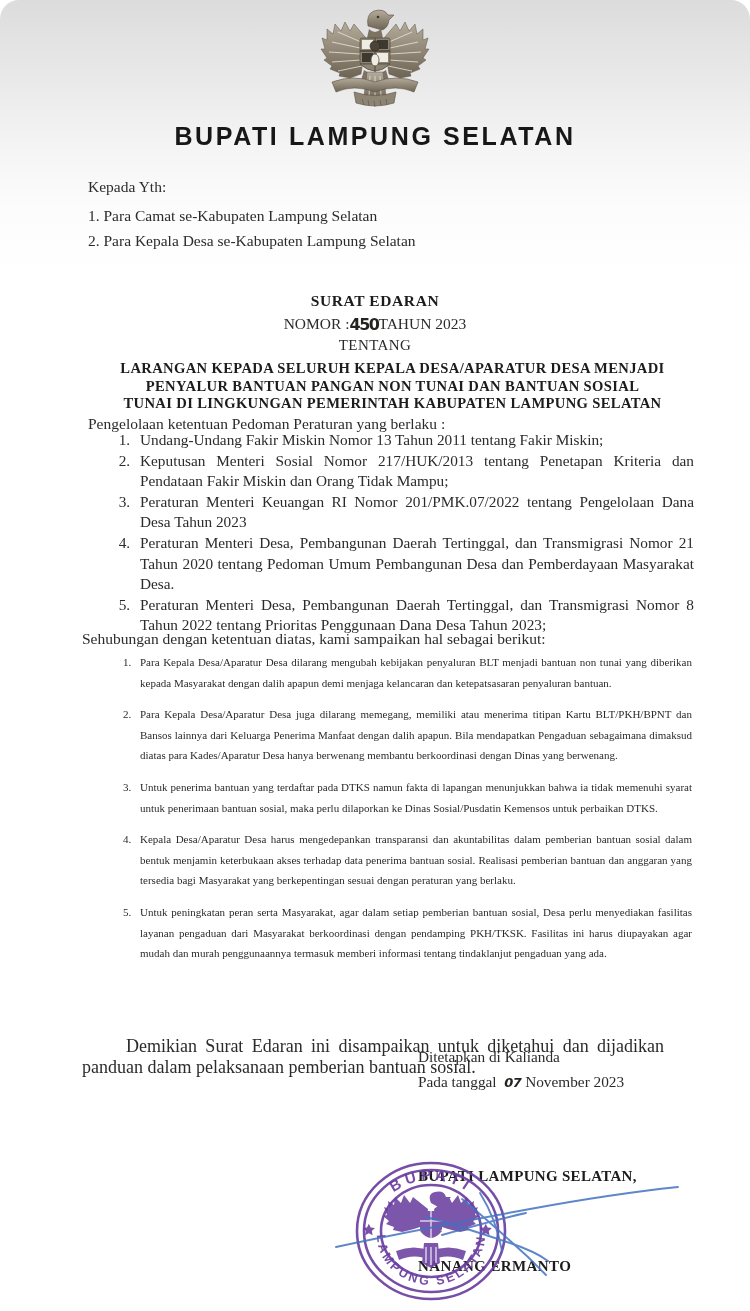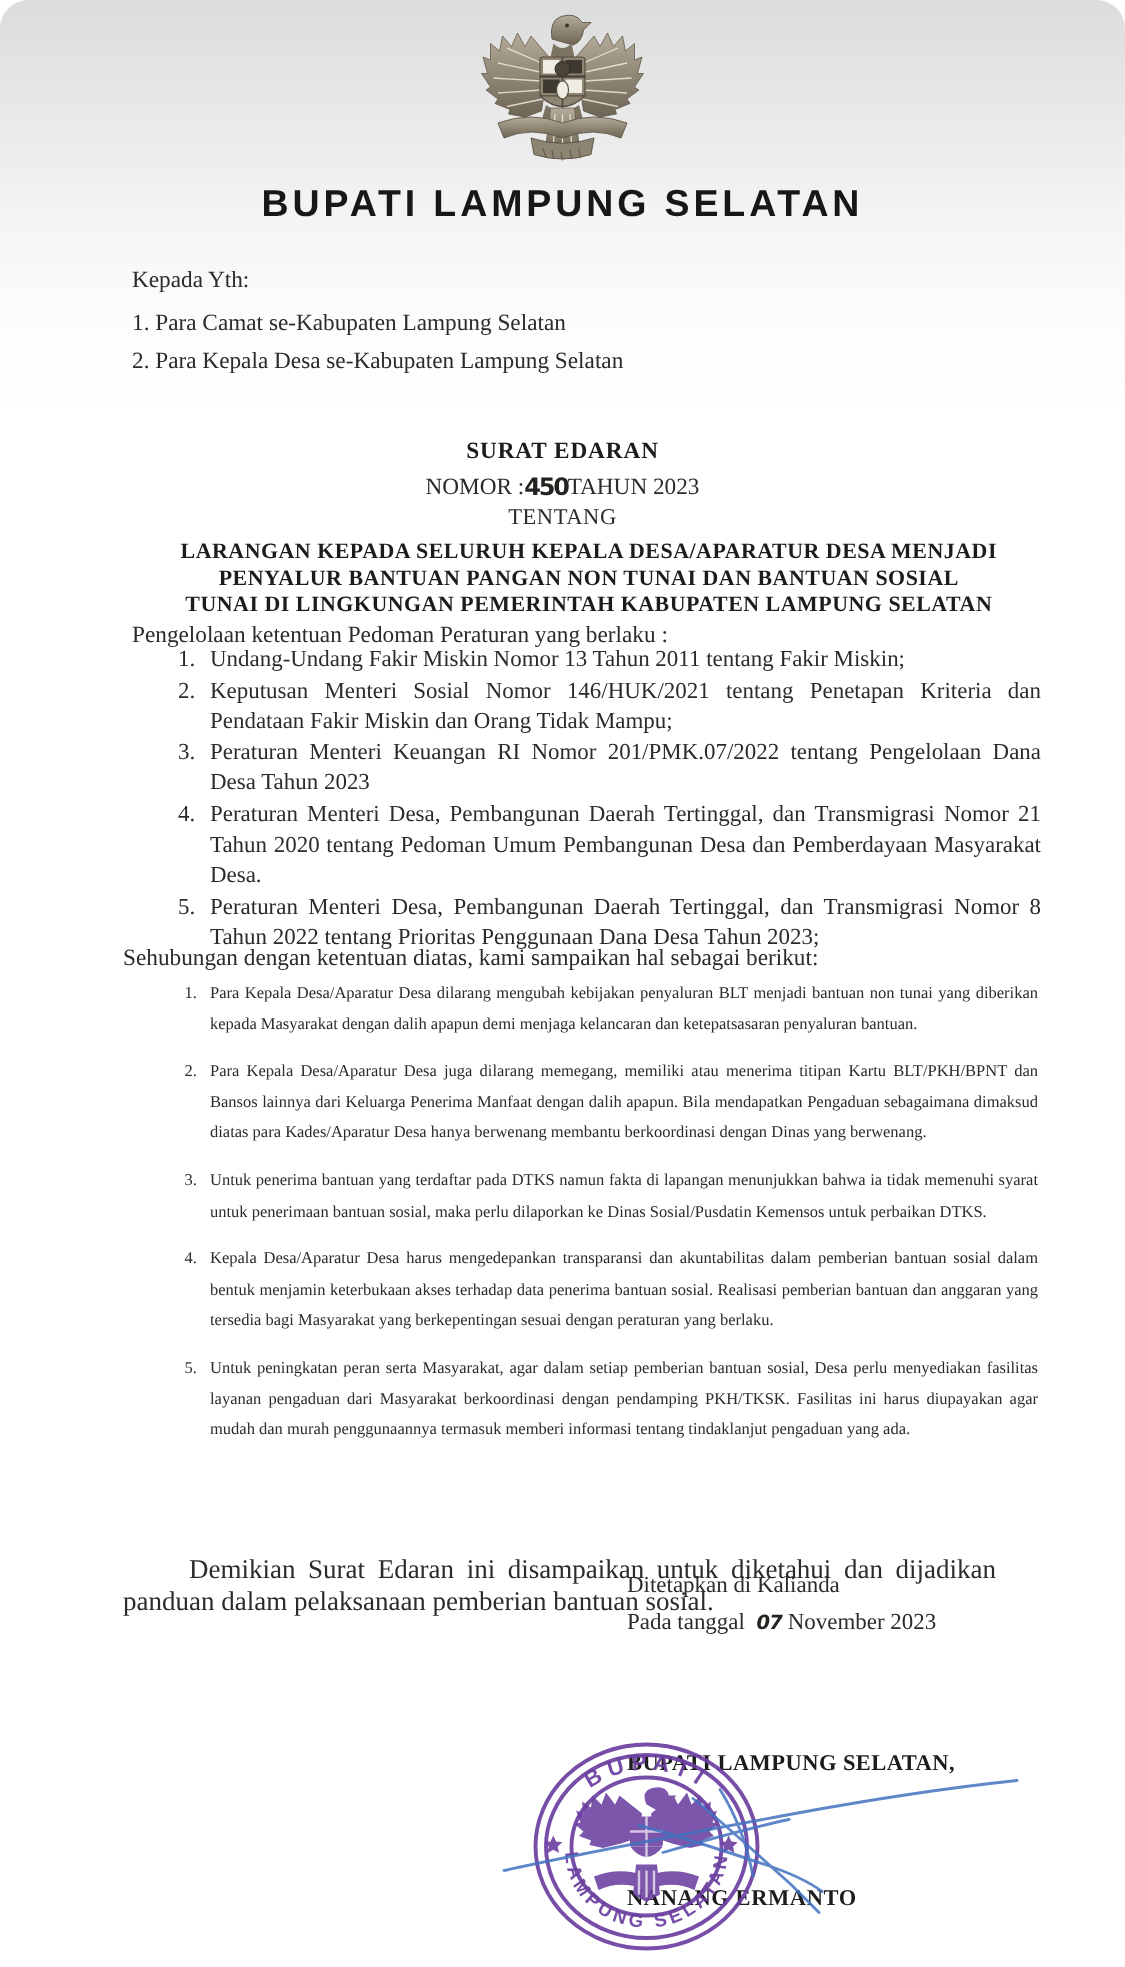--- a/index.html
+++ b/index.html
@@ -301,21 +301,21 @@
   </ul>
 
   <div class="center-line surat-edaran">SURAT EDARAN</div>
   <div class="center-line nomor-line"><span>NOMOR :</span><span class="nomor-hand">450</span><span>TAHUN 2023</span></div>
   <div class="center-line tentang-line">TENTANG</div>
   <div class="subject-title">LARANGAN KEPADA SELURUH KEPALA DESA/APARATUR DESA MENJADI PENYALUR BANTUAN PANGAN NON TUNAI DAN BANTUAN SOSIAL TUNAI DI LINGKUNGAN PEMERINTAH KABUPATEN LAMPUNG SELATAN</div>
 
   <div class="blk lead-1">Pengelolaan ketentuan Pedoman Peraturan yang berlaku :</div>
   <ol class="reg-list">
     <li>Undang-Undang Fakir Miskin Nomor 13 Tahun 2011 tentang Fakir Miskin;</li>
-    <li>Keputusan Menteri Sosial Nomor 146/HUK/2021 tentang Penetapan Kriteria dan Pendataan Fakir Miskin dan Orang Tidak Mampu;</li>
+    <li>Keputusan Menteri Sosial Nomor 217/HUK/2013 tentang Penetapan Kriteria dan Pendataan Fakir Miskin dan Orang Tidak Mampu;</li>
     <li>Peraturan Menteri Keuangan RI Nomor 201/PMK.07/2022 tentang Pengelolaan Dana Desa Tahun 2023</li>
     <li>Peraturan Menteri Desa, Pembangunan Daerah Tertinggal, dan Transmigrasi Nomor 21 Tahun 2020 tentang Pedoman Umum Pembangunan Desa dan Pemberdayaan Masyarakat Desa.</li>
     <li>Peraturan Menteri Desa, Pembangunan Daerah Tertinggal, dan Transmigrasi Nomor 8 Tahun 2022 tentang Prioritas Penggunaan Dana Desa Tahun 2023;</li>
   </ol>
 
   <div class="blk lead-2">Sehubungan dengan ketentuan diatas, kami sampaikan hal sebagai berikut:</div>
   <ol class="point-list">
     <li>Para Kepala Desa/Aparatur Desa dilarang mengubah kebijakan penyaluran BLT menjadi bantuan non tunai yang diberikan kepada Masyarakat dengan dalih apapun demi menjaga kelancaran dan ketepatsasaran penyaluran bantuan.</li>
     <li>Para Kepala Desa/Aparatur Desa juga dilarang memegang, memiliki atau menerima titipan Kartu BLT/PKH/BPNT dan Bansos lainnya dari Keluarga Penerima Manfaat dengan dalih apapun. Bila mendapatkan Pengaduan sebagaimana dimaksud diatas para Kades/Aparatur Desa hanya berwenang membantu berkoordinasi dengan Dinas yang berwenang.</li>
     <li>Untuk penerima bantuan yang terdaftar pada DTKS namun fakta di lapangan menunjukkan bahwa ia tidak memenuhi syarat untuk penerimaan bantuan sosial, maka perlu dilaporkan ke Dinas Sosial/Pusdatin Kemensos untuk perbaikan DTKS.</li>

